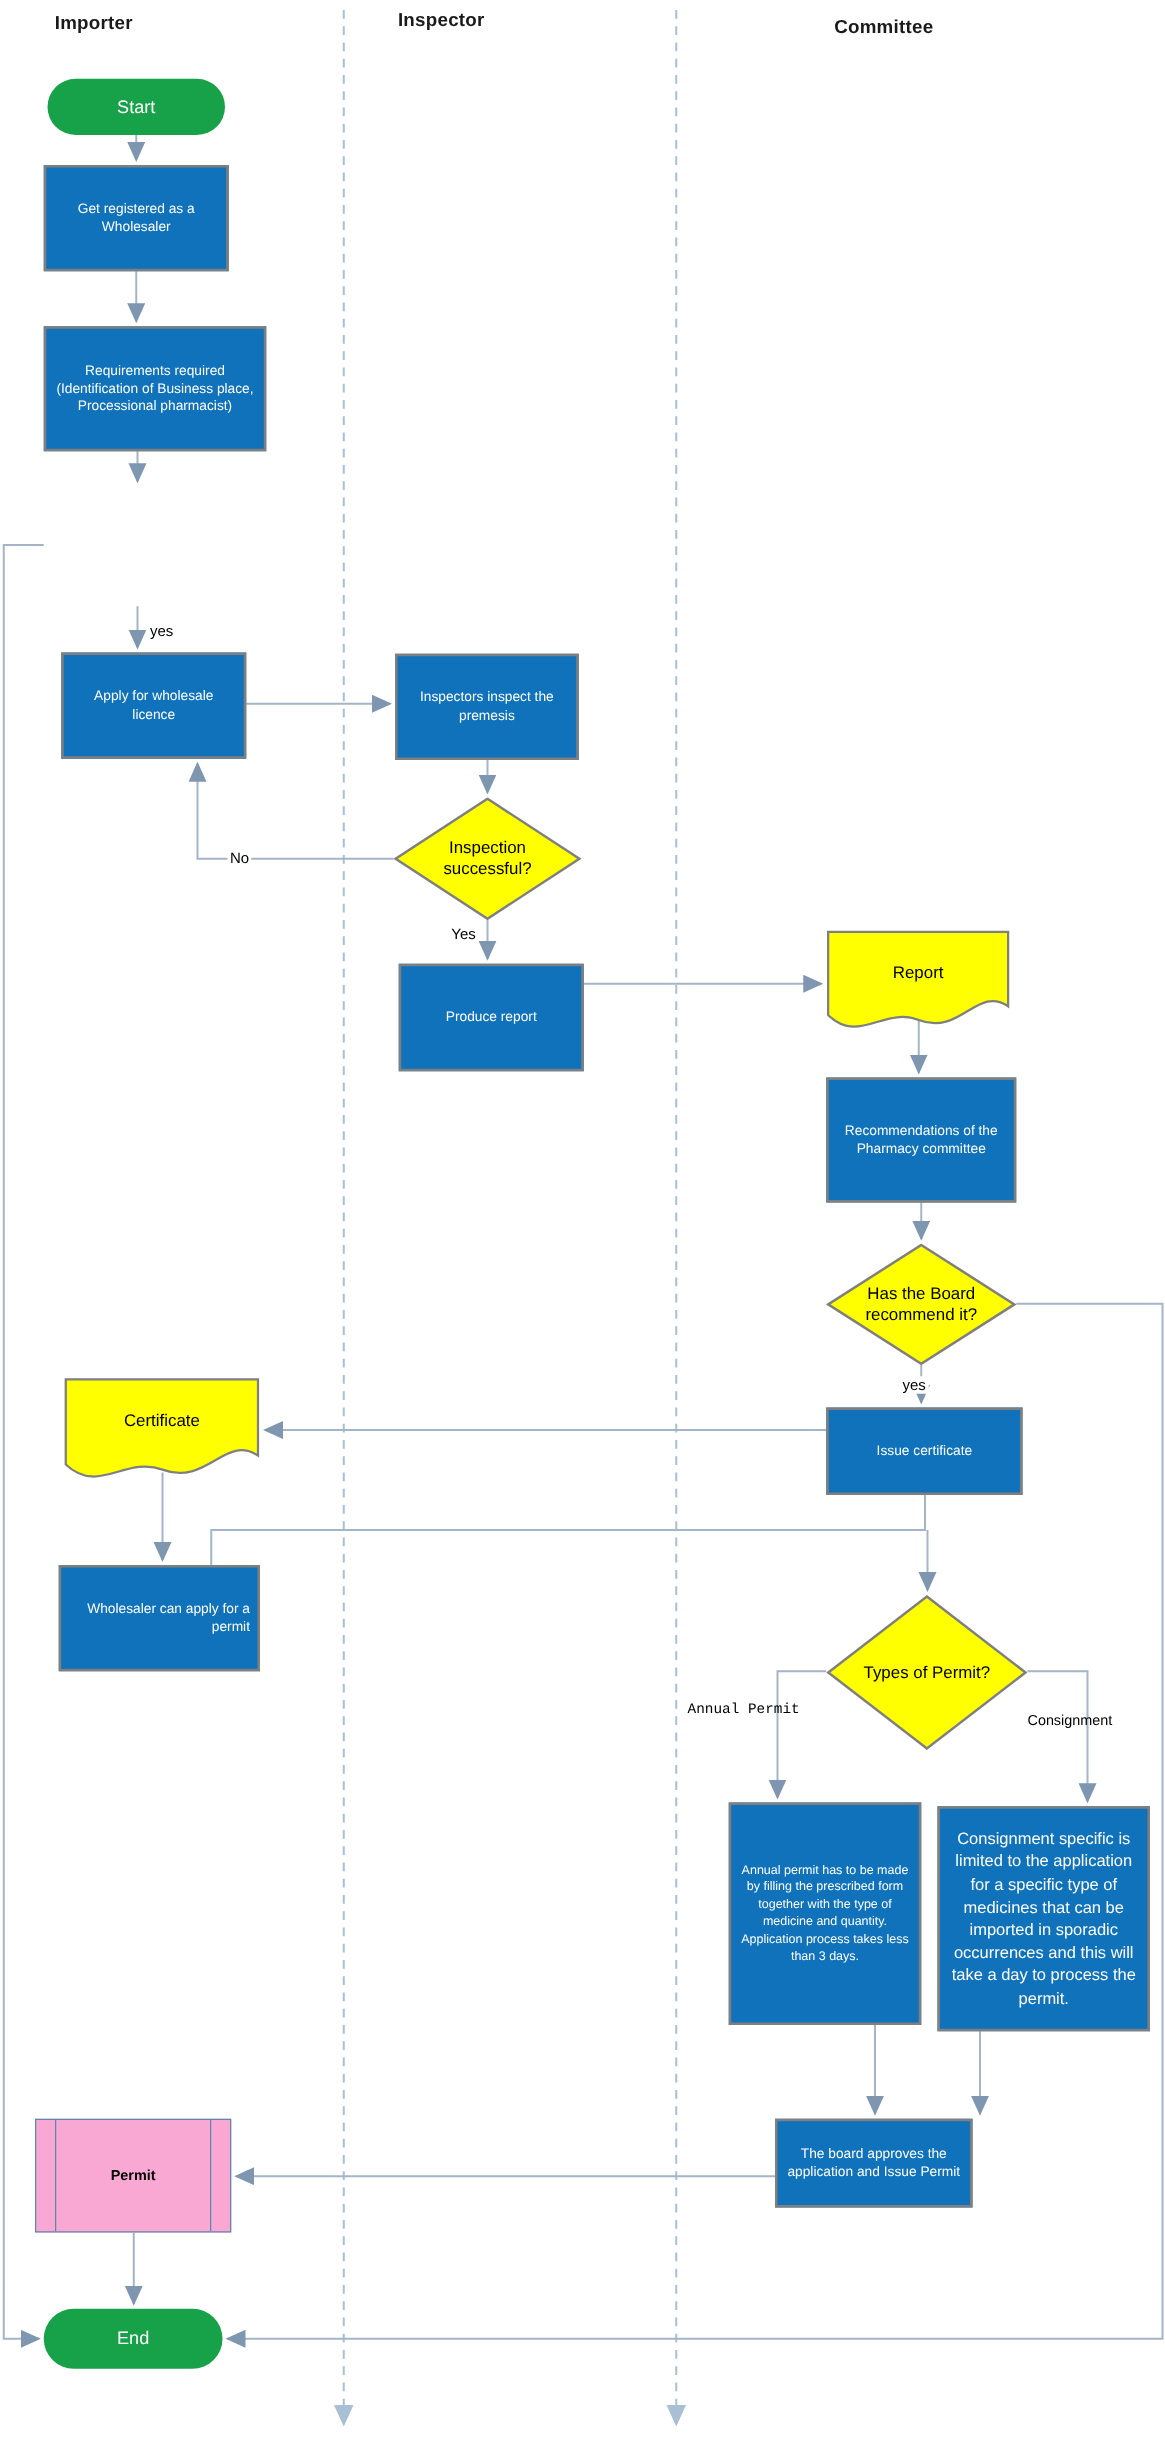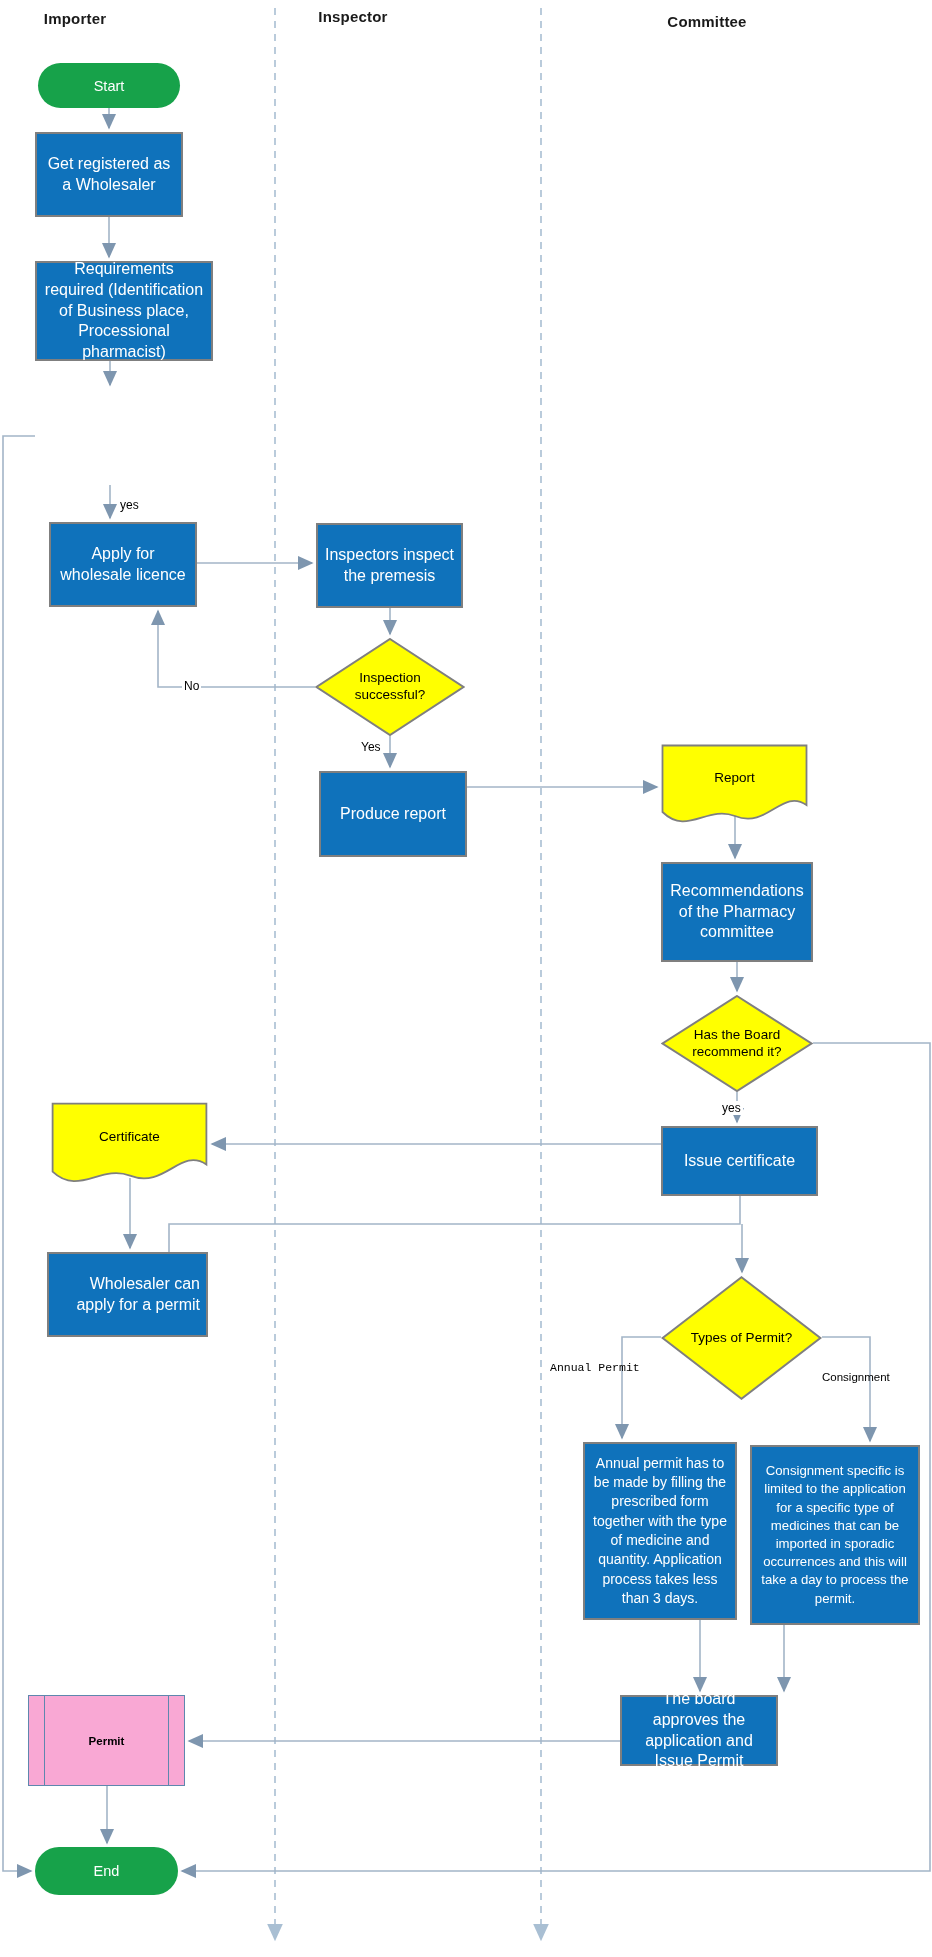--- a/index.html
+++ b/index.html
@@ -12,21 +12,21 @@
   #canvas{position:relative;width:932px;height:1957px;background:#FFFFFF;overflow:hidden;
           font-family:"Liberation Sans",sans-serif;}
   .edges{position:absolute;left:0;top:0;width:932px;height:1957px;}
   .edge{stroke:var(--connector);stroke-width:1.6;fill:none;}
   .lane-line{stroke:var(--lane-divider);stroke-width:1.6;stroke-dasharray:7 6;fill:none;}
   .lane-header{position:absolute;width:140px;text-align:center;font-size:15px;font-weight:bold;
                color:#1A1A1A;letter-spacing:.2px;}
   .node{position:absolute;display:flex;align-items:center;justify-content:center;
         text-align:center;box-sizing:border-box;}
   .process{background:var(--process-fill);border:2px solid var(--shape-border);
-           color:var(--text-on-dark);font-size:16px;line-height:1.3;padding:2px 6px;}
+           color:var(--text-on-dark);font-size:11px;line-height:1.3;padding:2px 6px;}
   .terminator{background:var(--terminator-fill);border-radius:24px;color:var(--text-on-dark);
               font-size:14.5px;}
   .diamond{color:var(--text-on-light);font-size:13.5px;line-height:1.25;}
   .diamond svg,.doc svg{position:absolute;left:0;top:0;width:100%;height:100%;}
   .diamond .lbl,.doc .lbl{position:relative;z-index:1;padding:0 14px;}
   .doc{color:var(--text-on-light);font-size:13.5px;}
   .doc .lbl{margin-bottom:18px;}
   .predef{background:#f9a8d4;border:1.6px solid var(--permit-border);color:#000;
           font-size:11.5px;font-weight:bold;}
   .predef .inner{position:absolute;top:0;bottom:0;width:0;border-left:1.6px solid var(--permit-border);}
@@ -129,21 +129,21 @@
 
   <div class="node process" style="left:47px;top:1252px;width:161px;height:85px;text-align:right;">Wholesaler can apply for a permit</div>
 
   <div class="node diamond" style="left:661px;top:1276px;width:161px;height:124px;">
     <svg viewBox="0 0 100 100" preserveAspectRatio="none">
       <polygon points="50,1 99,50 50,99 1,50" fill="#FFFF00" stroke="#7F7F7F" stroke-width="2" vector-effect="non-scaling-stroke"></polygon>
     </svg>
     <span class="lbl">Types of Permit?</span>
   </div>
 
-  <div class="node process" style="left:583px;top:1442px;width:154px;height:178px;font-size:14px;line-height:1.38;">Annual permit has to be made by filling the prescribed form together with the type of medicine and quantity. Application process takes less than 3 days.</div>
+  <div class="node process" style="left:583px;top:1442px;width:154px;height:178px;font-size:10px;line-height:1.38;">Annual permit has to be made by filling the prescribed form together with the type of medicine and quantity. Application process takes less than 3 days.</div>
 
   <div class="node process" style="left:750px;top:1445px;width:170px;height:180px;font-size:13.2px;line-height:1.38;">Consignment specific is limited to the application for a specific type of medicines that can be imported in sporadic occurrences and this will take a day to process the permit.</div>
 
   <div class="node process" style="left:620px;top:1695px;width:158px;height:71px;">The board approves the application and Issue Permit</div>
 
   <div class="node predef" style="left:28px;top:1695px;width:157px;height:91px;">
     <div class="inner" style="left:15px;"></div>
     <div class="inner" style="right:15px;"></div>
     <span>Permit</span>
   </div>

